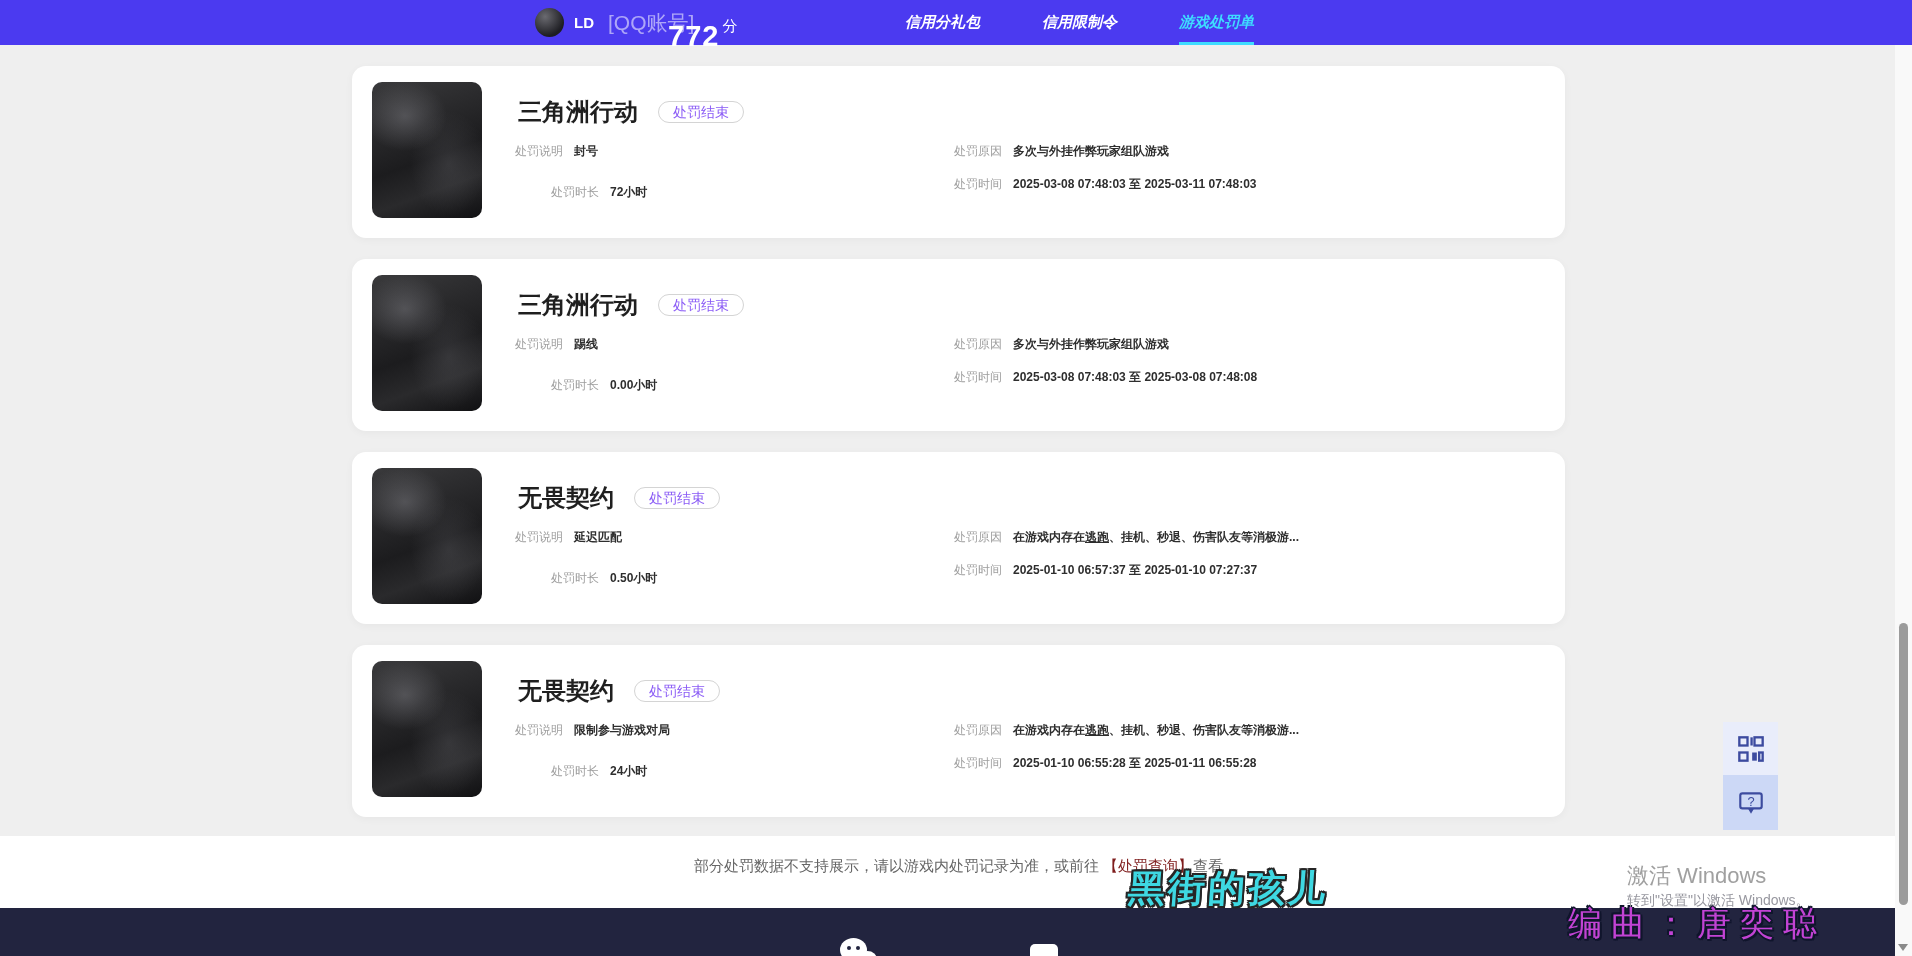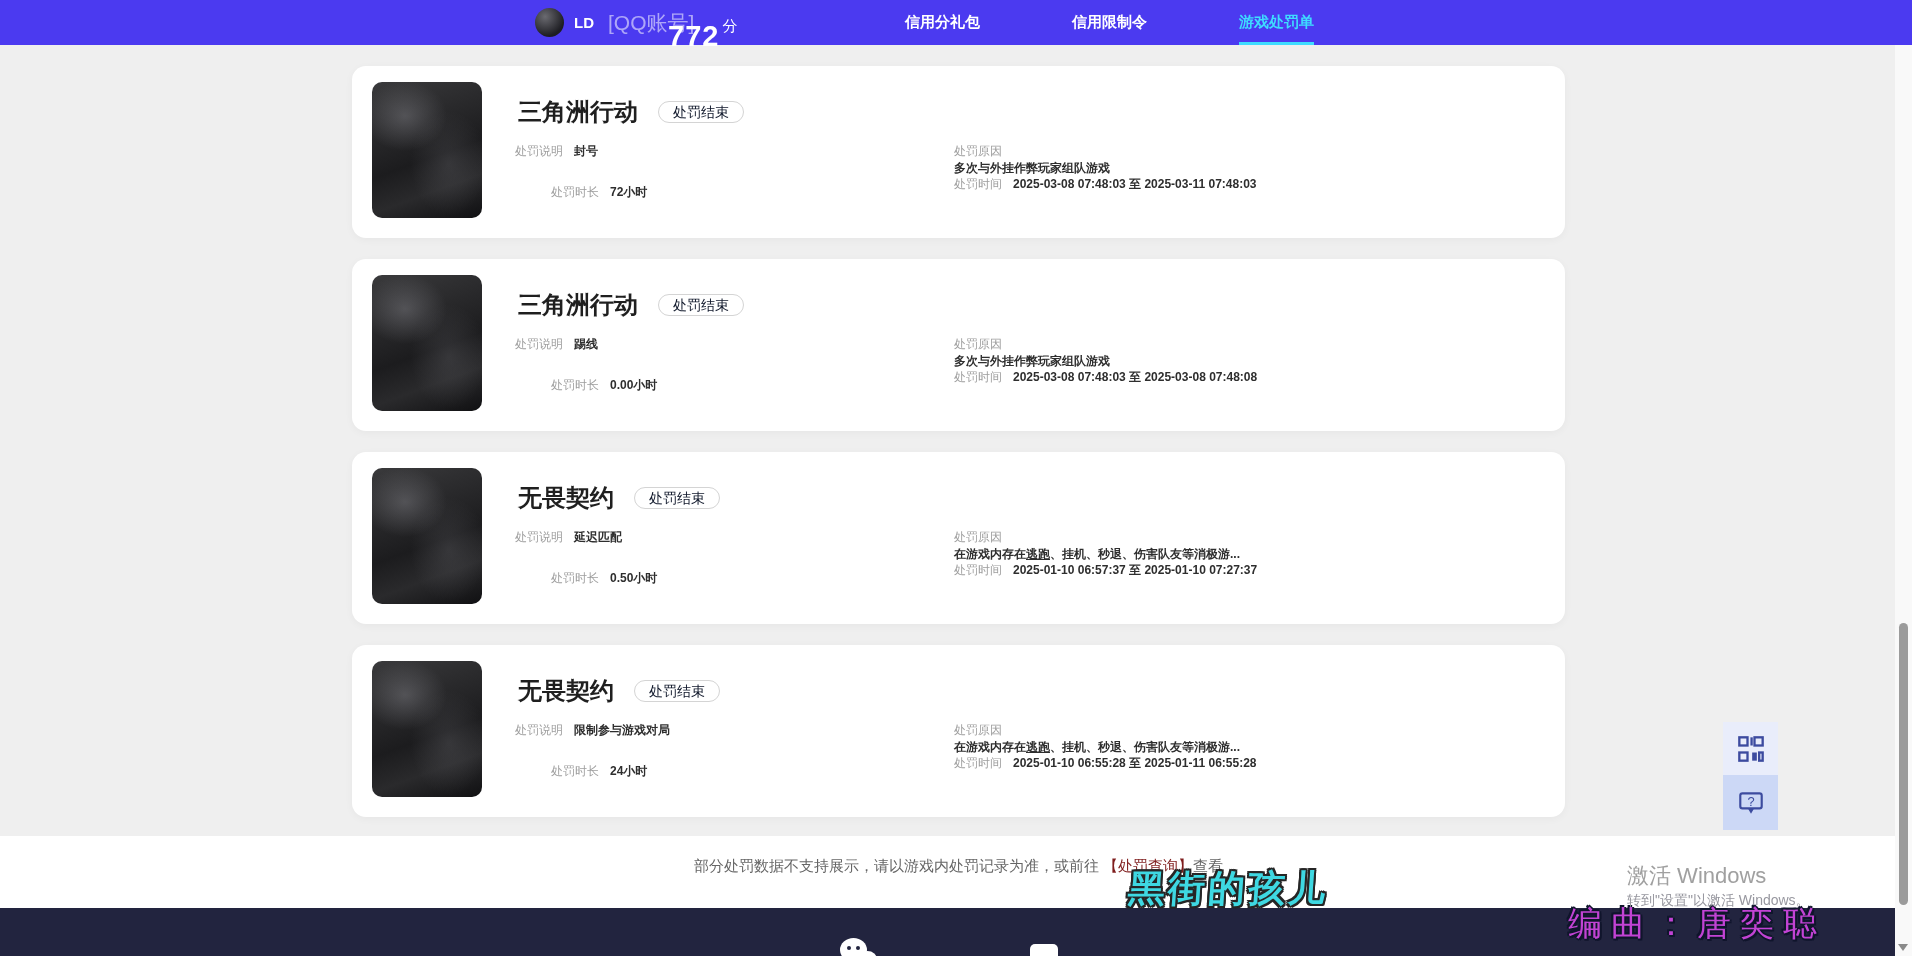--- a/index.html
+++ b/index.html
@@ -9,43 +9,43 @@
   
   .header { position:absolute; top:0; left:0; width:1912px; height:45px; background:#4b3af0; z-index:30; }
   .avatar { position:absolute; left:535px; top:8px; width:29px; height:29px; border-radius:50%;
             background:radial-gradient(circle at 35% 30%, #6a6a70, #1d1d22 70%); }
   .user-line { position:absolute; left:574px; top:0; height:45px; display:flex; align-items:center; gap:14px; }
   .user-name { color:#fff; font-size:15px; font-weight:bold; }
   .user-acct { color:rgba(255,255,255,.55); font-size:21px; }
   .score-line { position:absolute; left:668px; top:0; height:45px; display:flex; align-items:center; }
   .score-num { color:#fff; font-size:29px; font-weight:bold; letter-spacing:1px;margin-top:28px; }
   .score-unit { color:#fff; font-size:15px; margin-left:3px; margin-top:8px; }
-  .tabs { position:absolute; left:905px; top:0; height:34px; display:flex; gap:92px; }
+  .tabs { position:absolute; left:905px; top:0; height:34px; display:flex; gap:62px;font-style:italic; }
   .tab { position:relative; height:45px; display:flex; align-items:center; font-size:15px;
          font-weight:bold; color:#fff; cursor:pointer; }
   .tab.active { color:#3edcff; }
   .tab.active::after { content:""; position:absolute; left:0; right:0; bottom:0; height:3px; background:#3edcff; }
 
   
   .card { position:absolute; left:352px; width:1213px; height:172px; background:#fff;
           border-radius:14px; box-shadow:0 2px 8px rgba(0,0,0,.04); }
   .card1{top:66px;} .card2{top:259px;} .card3{top:452px;} .card4{top:645px;}
   .thumb { position:absolute; left:20px; top:16px; width:110px; height:136px; border-radius:10px;
            background:
              radial-gradient(60px 50px at 30% 25%, rgba(130,130,136,.45), transparent 70%),
              radial-gradient(55px 75px at 70% 60%, rgba(95,95,100,.35), transparent 70%),
              linear-gradient(160deg,#3a3a3c,#1c1c1e 55%,#2a2a2c 75%,#101012); }
   .title-row { position:absolute; left:166px; top:30px; display:flex; align-items:center; gap:20px; }
   .game-title { font-size:24px; font-weight:bold; color:#1f1f1f; }
-  .badge { font-size:14px; color:#0f172a; border:1px solid #d4d4d4; border-radius:999px;
+  .badge { font-size:14px; color:#8b5cf6; border:1px solid #d4d4d4; border-radius:999px;
            padding:3px 14px; line-height:1; background:#fff; }
   .field { position:absolute; display:flex; font-size:12px; white-space:nowrap; }
   .f-desc   { left:163px; top:77px; }
   .f-dur    { left:163px; top:118px;margin-left:36px; }
-  .f-reason { left:602px; top:77px;flex-direction:column; }
+  .f-reason { left:602px; top:77px; }
   .f-time   { left:602px; top:110px; }
   .field .lbl { color:#9e9e9e; margin-right:11px; }
   .field .val { color:#2e2e2e; font-weight:bold; }
   .reason-link { text-decoration:underline; }
 
   
   .white-strip { position:absolute; left:0; top:836px; width:1912px; height:120px; background:#fff; }
   .note { position:absolute; left:352px; top:857px; width:1213px; text-align:center;
           font-size:15px; color:#666; z-index:5; }
   .note .note-link { color:#7f1d1d; cursor:pointer; }

